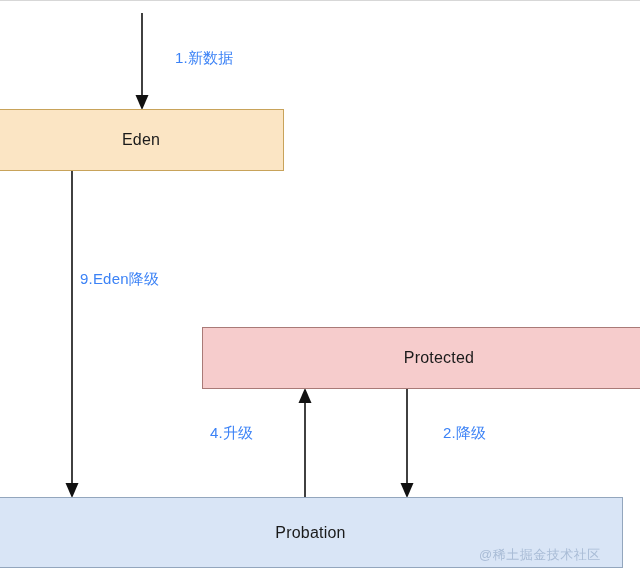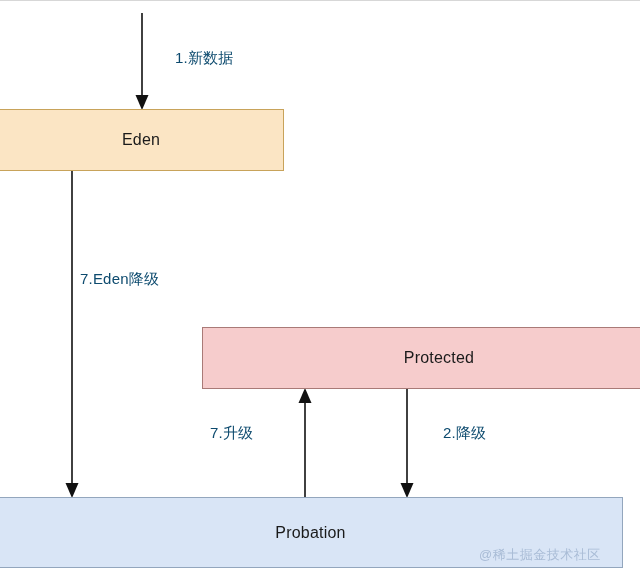--- a/index.html
+++ b/index.html
@@ -58,21 +58,21 @@
     left: -2px;
     top: 497px;
     width: 625px;
     height: 71px;
     background: #d9e5f6;
     border-color: #93a6bd;
   }
   .edge-label {
     position: absolute;
     font-size: 15px;
-    color: #0c4a6e;
+    color: #3b82f6;
     white-space: nowrap;
     letter-spacing: 0.2px;
     text-align: center;
   }
   #label-1 { left: 175px; top: 49px; }
   #label-2 { left: 80px;  top: 270px; }
   #label-3 { left: 210px; top: 424px; }
   #label-4 { left: 443px; top: 424px; }
   .arrow-svg {
     position: absolute;
@@ -136,19 +136,19 @@
 
   <div class="box" id="box-protected">
     <span class="box-label">Protected</span>
   </div>
 
   <div class="box" id="box-probation">
     <span class="box-label">Probation</span>
   </div>
 
   <div class="edge-label" id="label-1">1.新数据</div>
-  <div class="edge-label" id="label-2">7.Eden降级</div>
-  <div class="edge-label" id="label-3">7.升级</div>
+  <div class="edge-label" id="label-2">9.Eden降级</div>
+  <div class="edge-label" id="label-3">4.升级</div>
   <div class="edge-label" id="label-4">2.降级</div>
 
   <div id="watermark">@稀土掘金技术社区</div>
 
 </div>
 
 </body></html>

